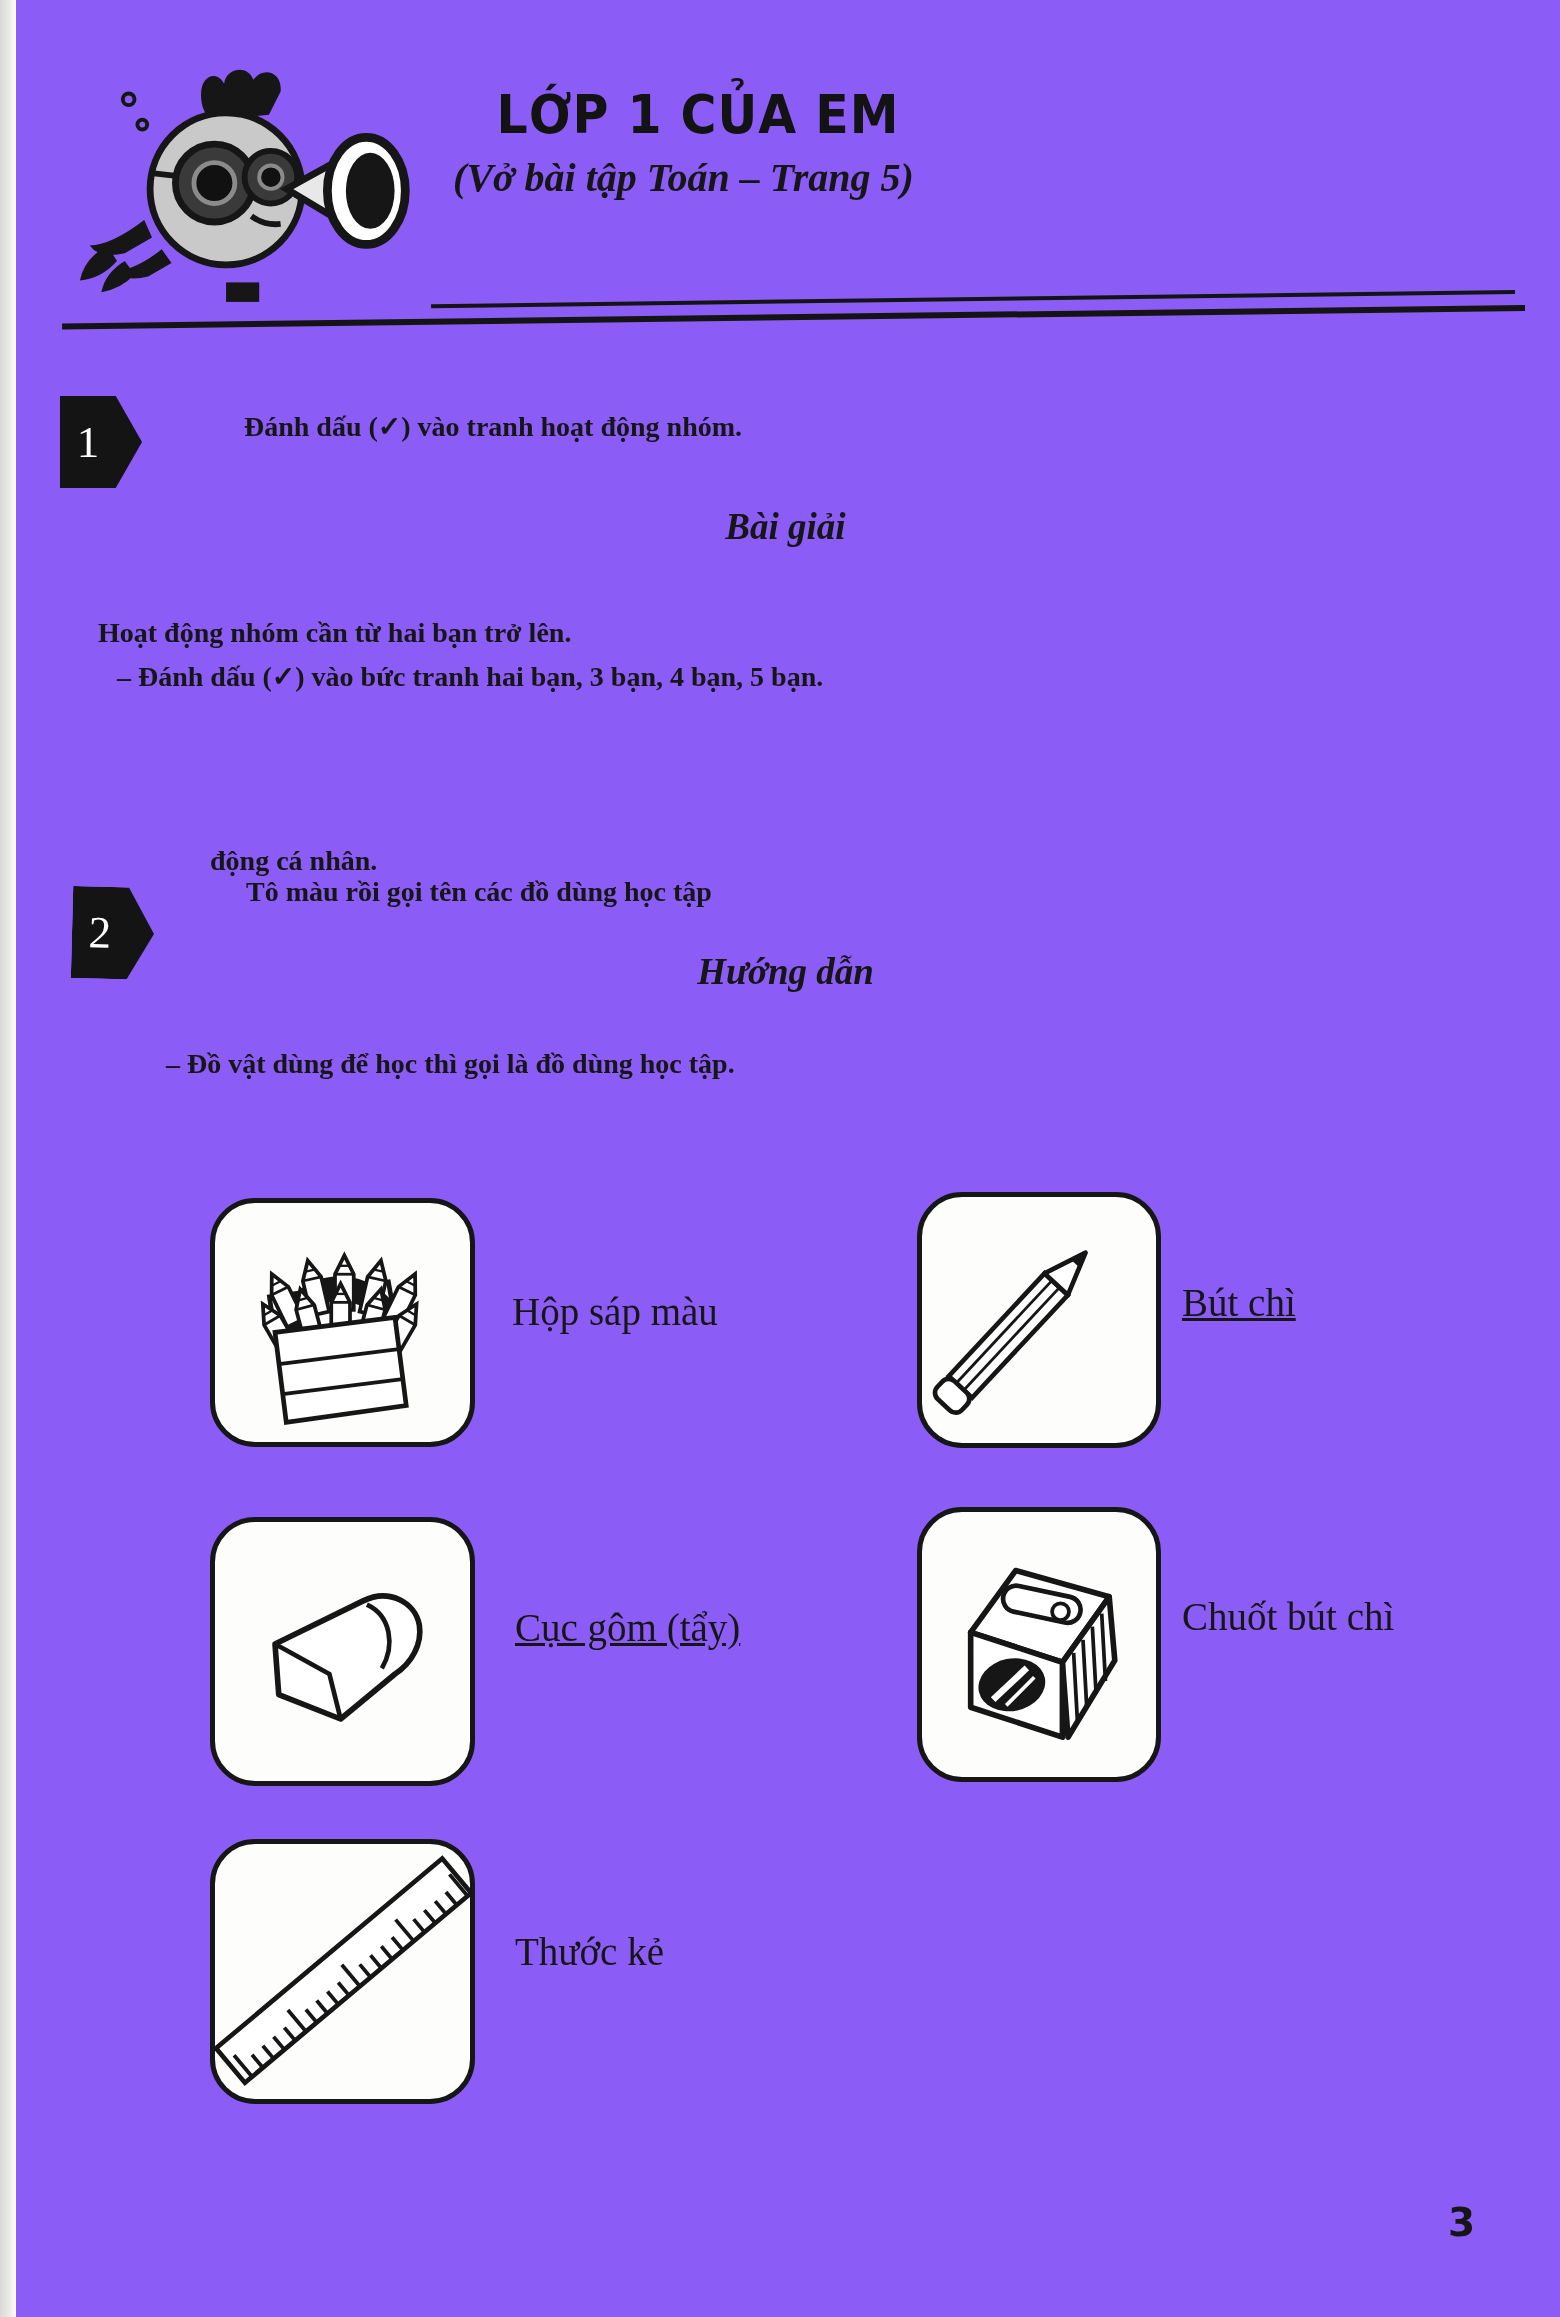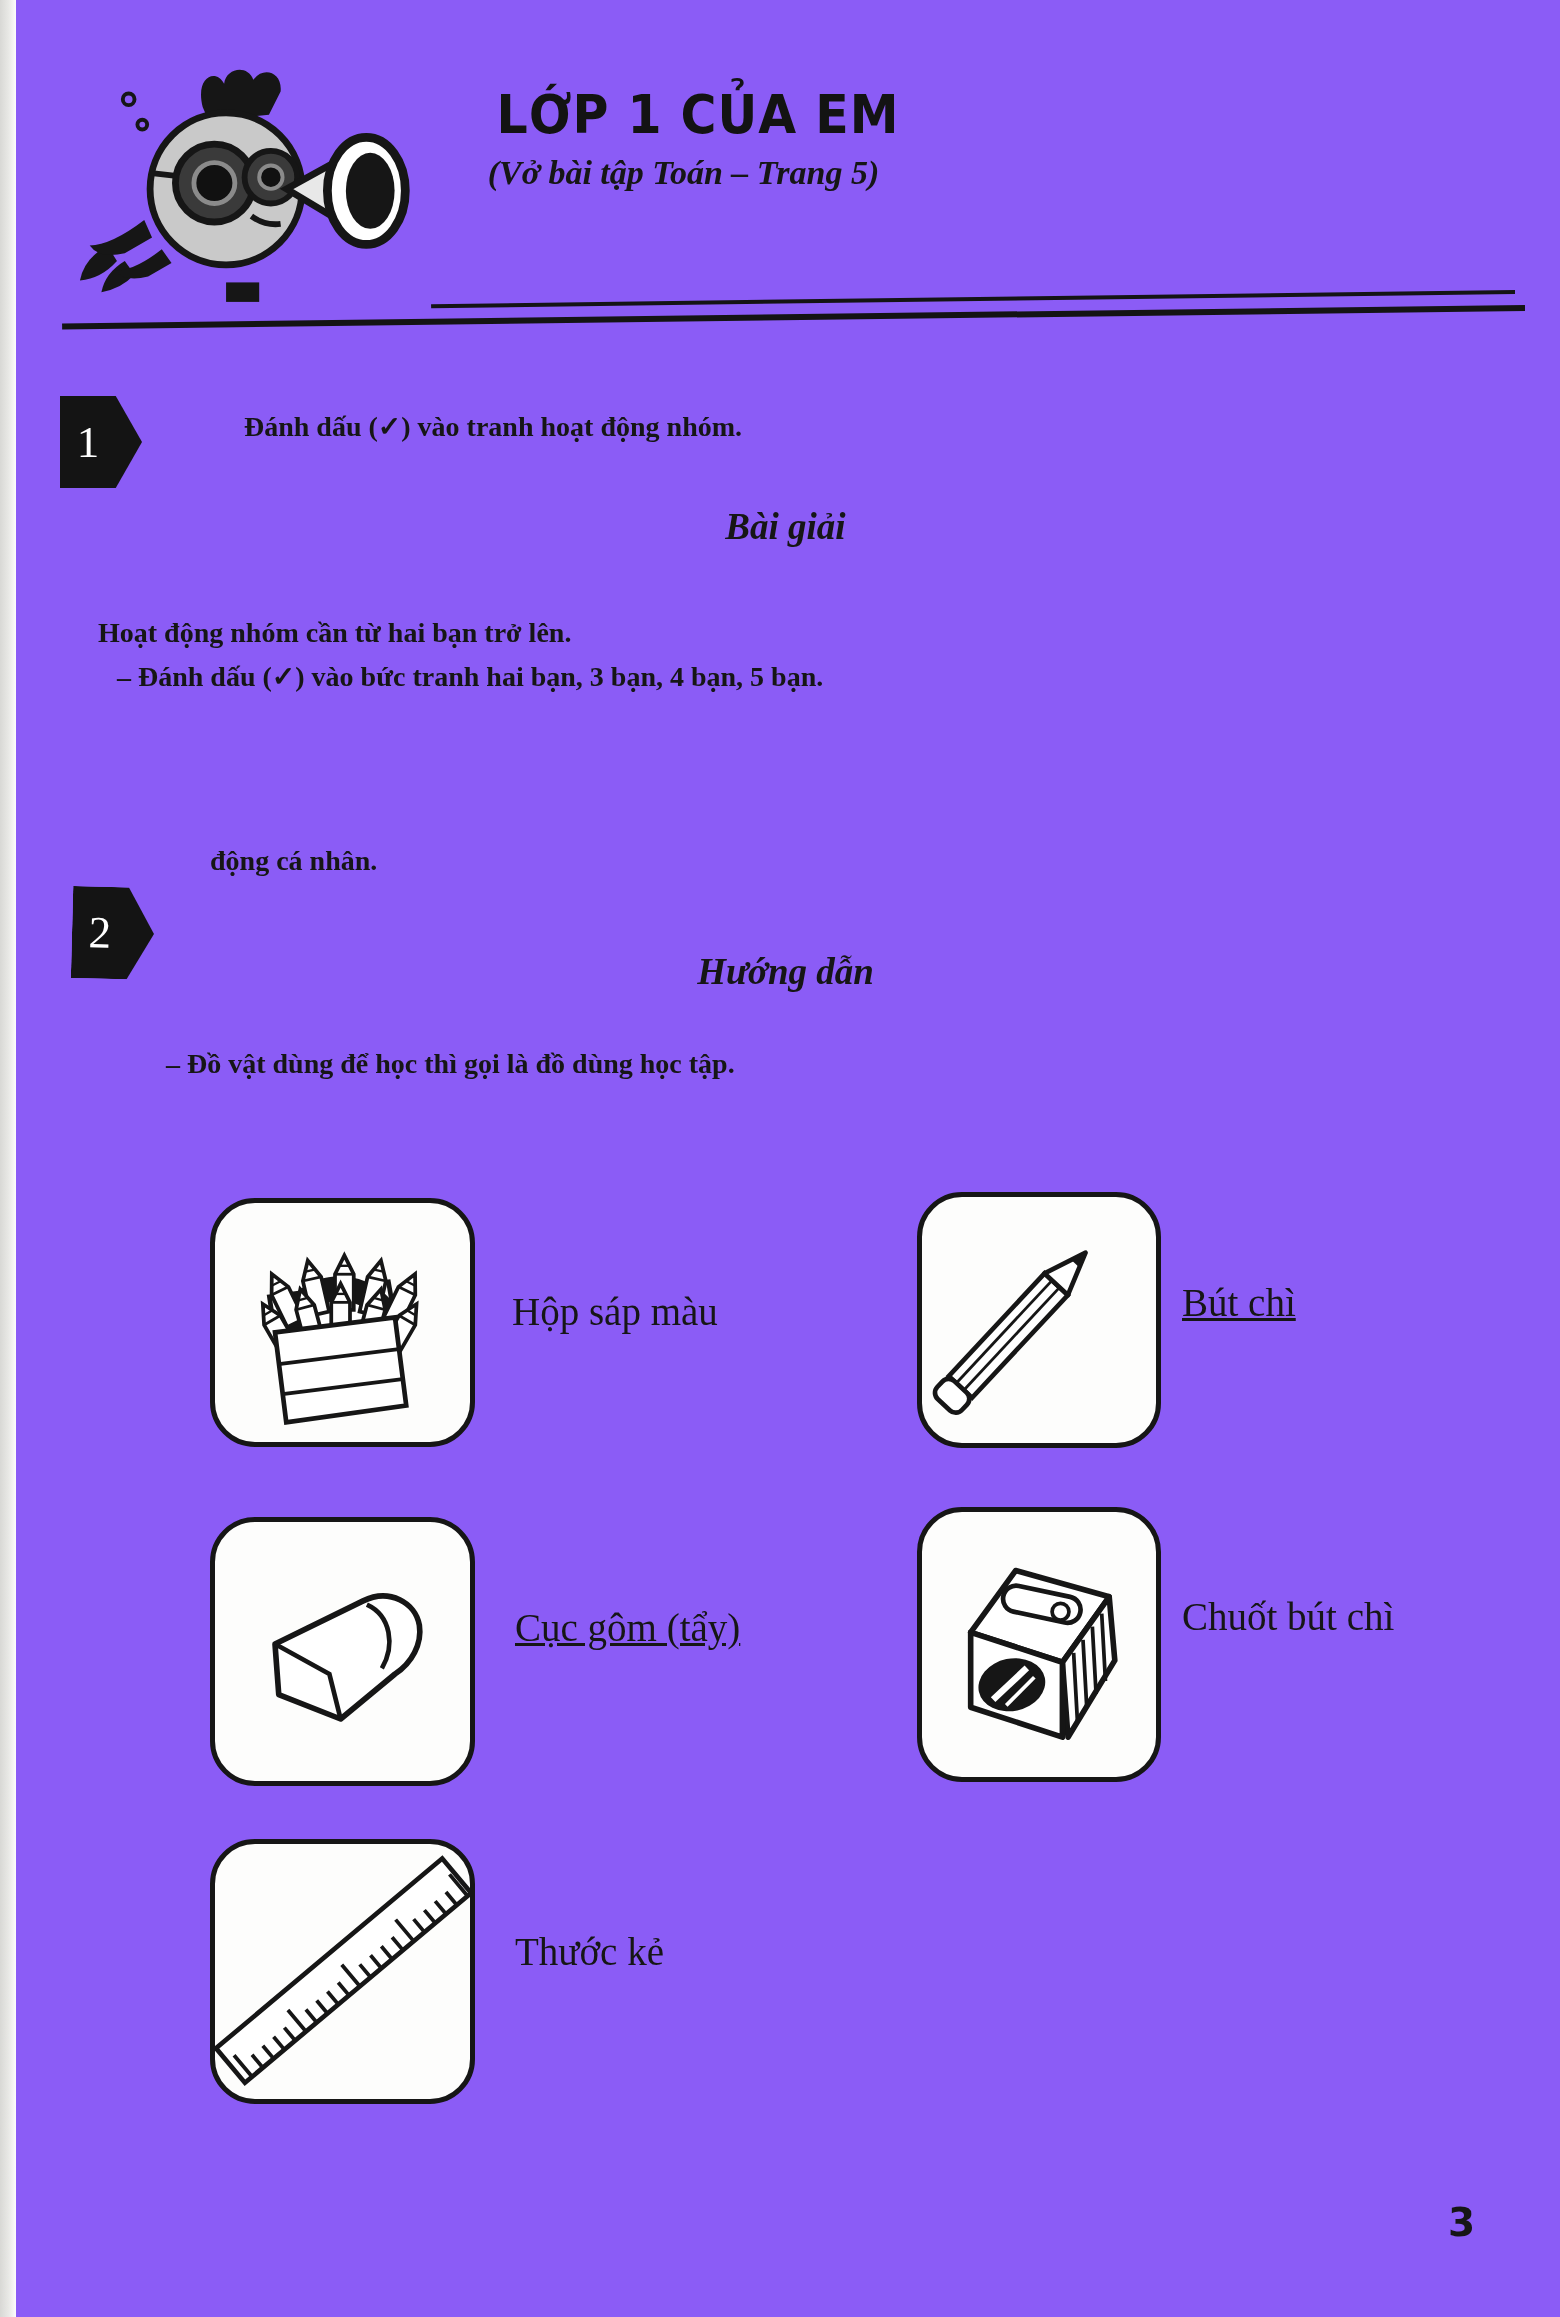--- a/index.html
+++ b/index.html
@@ -14,21 +14,21 @@
   }
   
   .mascot{position:absolute; left:78px; top:62px; width:339px; height:246px;}
   .title{
     position:absolute; left:415px; top:86px; width:566px; text-align:center;
     font-family:"DejaVu Sans", sans-serif; font-weight:bold; font-size:49px;
     letter-spacing:1px; transform:scaleY(1.1); color:#131313; white-space:nowrap;
   }
   .subtitle{
     position:absolute; left:347px; top:154px; width:673px; text-align:center;
-    font-weight:bold; font-style:italic; font-size:34px; white-space:nowrap;
+    font-weight:bold; font-style:italic; font-size:40px; white-space:nowrap;
   }
   .rule{position:absolute; background:#141414; transform-origin:right center;}
   .rule-top{left:431px; top:290px; width:1084px; height:3.9px; transform:rotate(-0.75deg);}
   .rule-bottom{left:62px; top:305px; width:1463px; height:5.9px; transform:rotate(-0.72deg);}
   
   .badge{
     position:absolute; width:82px; height:92px; background:#141414;
     clip-path:polygon(0 0,68% 0,100% 50%,68% 100%,0 100%);
     display:flex; align-items:center;
   }
@@ -118,20 +118,21 @@
   <div class="bodyline prompt1">Đánh dấu (✓) vào tranh hoạt động nhóm.</div>
 
   <div class="centered sol-head">Bài giải</div>
   <p class="bodyline sline0">Hoạt động nhóm cần từ hai bạn trở lên.</p>
   <p class="bodyline sline1">– Đánh dấu (✓) vào bức tranh hai bạn, 3 bạn, 4 bạn, 5 bạn.</p>
   <p class="bodyline sline3">động cá nhân.</p>
 
   <div class="badge badge2">
     <span>2</span>
   </div>
+  <div class="bodyline prompt2">Tô màu rồi gọi tên các đồ dùng học tập</div>
   <div class="centered guide-head">Hướng dẫn</div>
   <p class="bodyline gline">– Đồ vật dùng để học thì gọi là đồ dùng học tập.</p>
 
   <div class="card card1">
     <svg viewBox="0 0 272 255">
       <defs>
         <g id="crayon-shape">
           <polygon points="-10,0 -10,-38 0,-58 10,-38 10,0" fill="#fff" stroke="#161616" stroke-width="4"></polygon>
           <line x1="-10" y1="-38" x2="10" y2="-38" stroke="#161616" stroke-width="3"></line>
           <line x1="-5" y1="-47" x2="5" y2="-47" stroke="#161616" stroke-width="2.5"></line>

